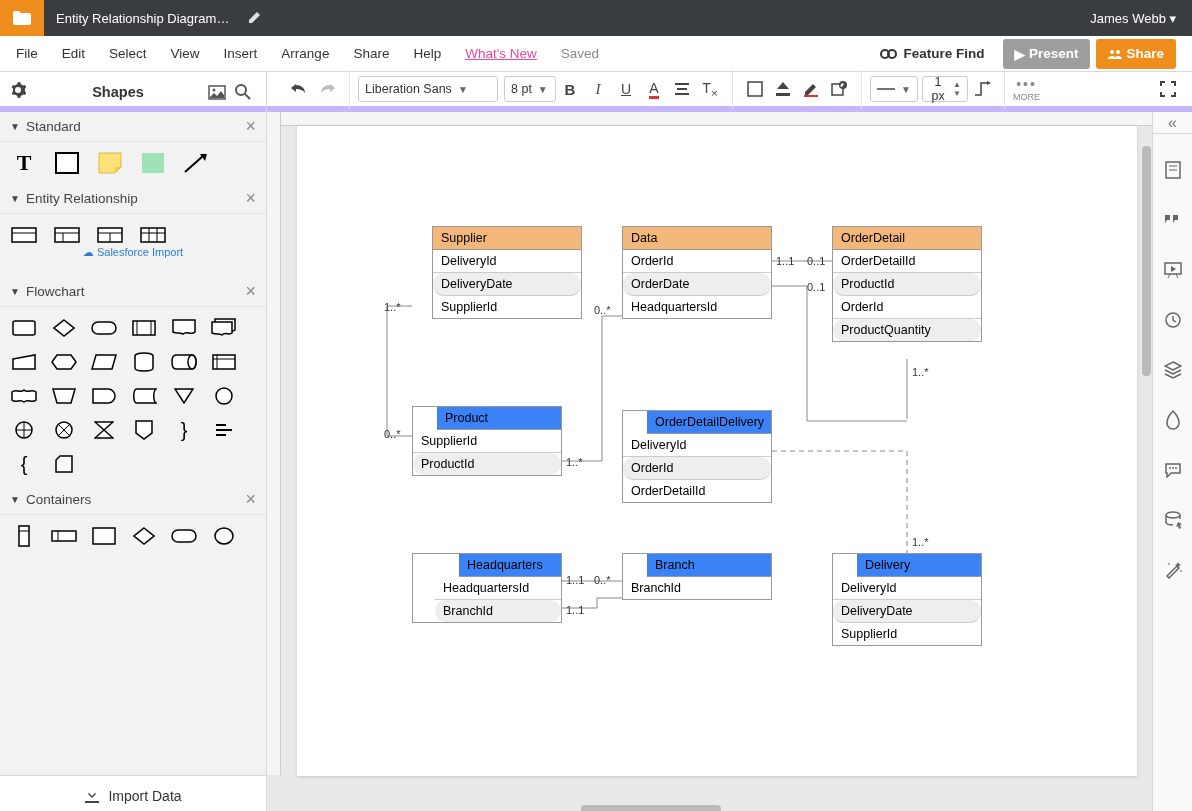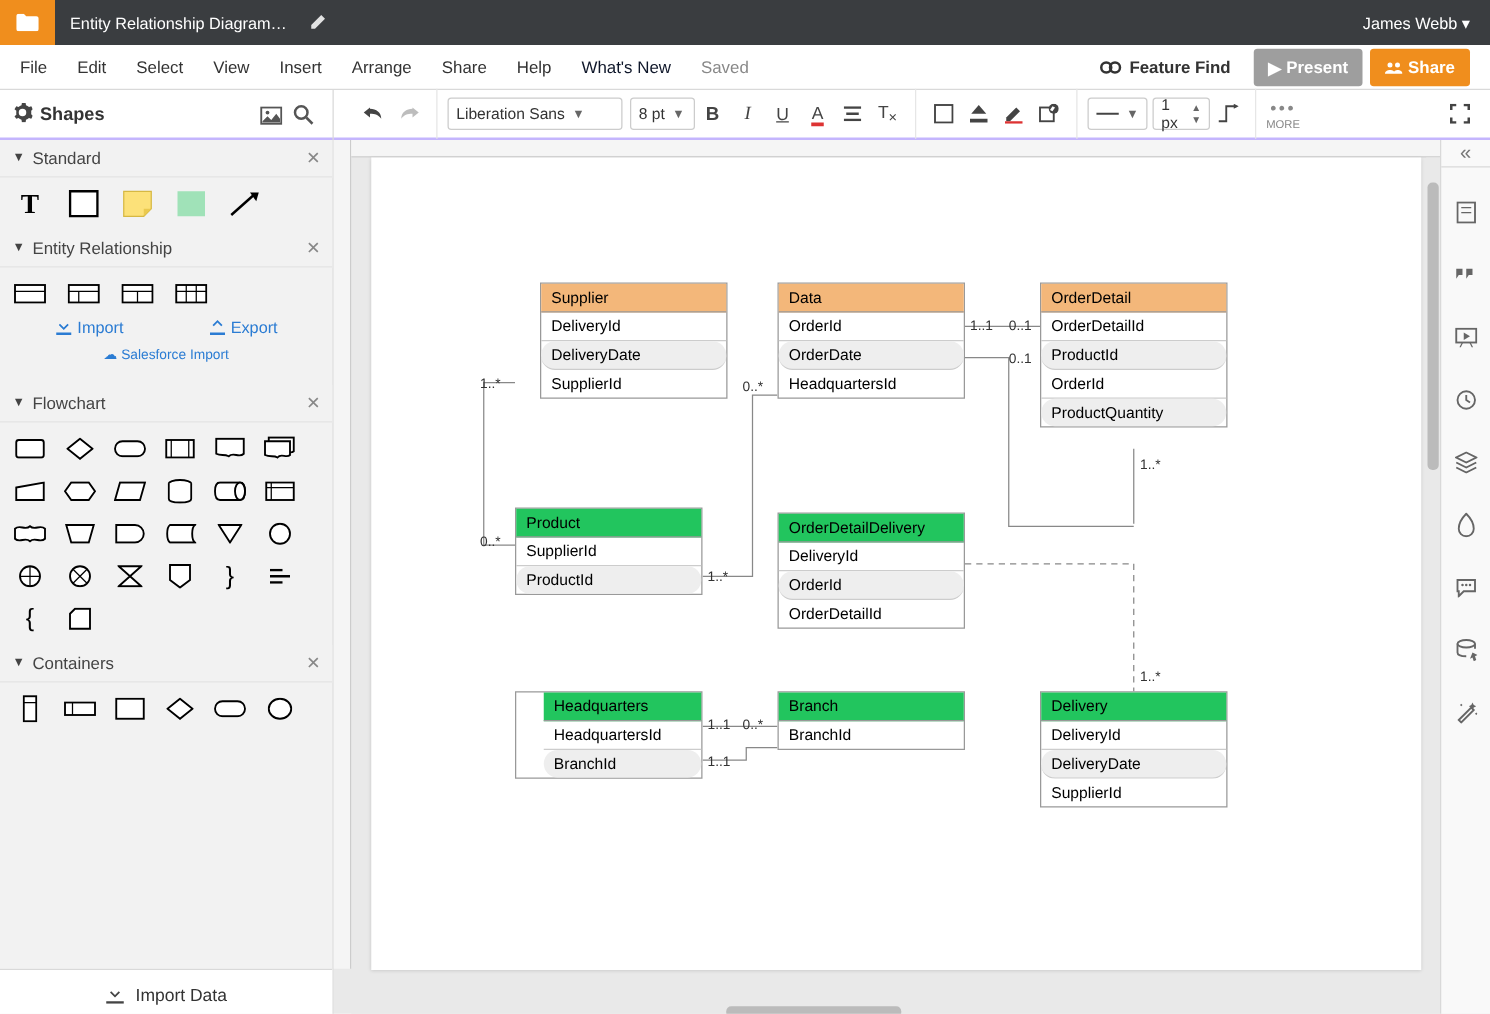--- a/index.html
+++ b/index.html
@@ -5,29 +5,29 @@
 * { margin:0; padding:0; box-sizing:border-box; font-family:-apple-system,BlinkMacSystemFont,"Segoe UI",Arial,sans-serif; }
 body { width:1192px; height:811px; overflow:hidden; background:#fff; }
 .titlebar { height:36px; background:#3a3d40; display:flex; align-items:center; color:#fff; font-size:13px; }
 .titlebar .folder { width:44px; height:36px; background:#f08e1d; display:flex; align-items:center; justify-content:center; }
 .titlebar .doc-title { padding:0 12px; max-width:200px; white-space:nowrap; overflow:hidden; text-overflow:ellipsis; }
 .titlebar .pencil { margin-left:4px; opacity:.85; cursor:pointer; }
 .titlebar .spacer { flex:1; }
 .titlebar .user { padding:0 16px; }
 .menubar { height:36px; border-bottom:1px solid #d9d9d9; display:flex; align-items:center; padding:0 16px; font-size:13.5px; color:#333; }
 .menubar .mitem { margin-right:24px; cursor:pointer; }
-.menubar .mitem.link { color:#0f172a; }
+.menubar .mitem.link { color:#ec4899; text-decoration:underline; }
 .menubar .mitem.muted { color:#888; }
 .menubar .mspacer { flex:1; }
 .menubar .ffind { display:flex; align-items:center; color:#333; font-weight:600; margin-right:12px; cursor:pointer; }
 .menubar .ffind svg { margin-right:6px; }
 .menubar .btn { height:30px; padding:0 12px; border-radius:3px; display:flex; align-items:center; font-size:13.5px; font-weight:600; cursor:pointer; margin-left:6px; }
 .menubar .btn.present { background:#9e9e9e; color:#fff; }
 .menubar .btn.share { background:#f08e1d; color:#fff; }
-.toolbar-row { height:40px; border-bottom:2px solid #c4b5fd; display:flex; }
+.toolbar-row { height:40px; border-bottom:6px solid #c4b5fd; display:flex;text-align:center; }
 .shapes-head { width:267px; height:40px; border-right:1px solid #d9d9d9; display:flex; align-items:center; padding:0 10px; color:#333; }
 .shapes-head .gear { margin-right:6px; }
 .shapes-head .title { font-size:14.5px; font-weight:600; flex:1; }
 .shapes-head .himg, .shapes-head .hsearch { width:26px; height:26px; display:flex; align-items:center; justify-content:center; cursor:pointer; color:#555; }
 .tb-right { flex:1; display:flex; align-items:center; padding:0 10px; }
 .tb-group { display:flex; align-items:center; padding:0 8px; height:40px; border-right:1px solid #e6e6e6; }
 .tb-btn { width:28px; height:28px; display:flex; align-items:center; justify-content:center; cursor:pointer; color:#444; border-radius:3px; }
 .tb-sel { height:26px; border:1px solid #ccc; border-radius:3px; display:flex; align-items:center; padding:0 6px; font-size:12.5px; color:#333; background:#fff; cursor:pointer; }
 .tb-sel .caret { margin-left:6px; font-size:10px; color:#666; }
 .more-btn { display:flex; flex-direction:column; align-items:center; color:#888; font-size:9px; cursor:pointer; margin-left:8px; }
@@ -42,21 +42,21 @@
 .import-row { display:flex; justify-content:space-around; padding:8px 0; color:#2b7cd3; font-size:13px; }
 .import-row span { cursor:pointer; display:flex; align-items:center; gap:4px; }
 .sf-row { text-align:center; color:#2b7cd3; font-size:11px; padding-bottom:8px; cursor:pointer; }
 .import-data { height:40px; border-top:1px solid #d9d9d9; display:flex; align-items:center; justify-content:center; gap:8px; font-size:14px; color:#333; cursor:pointer; background:#fff; }
 .canvas-wrap { flex:1; position:relative; background:#e9e9e9; }
 .ruler-h { position:absolute; left:14px; right:40px; top:0; height:14px; background:#f5f5f5; border-bottom:1px solid #ccc; font-size:8px; color:#888; }
 .ruler-v { position:absolute; left:0; top:0; bottom:40px; width:14px; background:#f5f5f5; border-right:1px solid #ccc; }
 .page { position:absolute; left:30px; top:14px; width:840px; height:650px; background:#fff; box-shadow:0 1px 3px rgba(0,0,0,.15); }
 .entity { position:absolute; border:1px solid #999; background:#fff; font-size:12.5px; }
 .entity .ehdr { background:#f3b77a; padding:4px 8px; border-bottom:1px solid #999; }
-.entity .ehdr.light { background:#22c55e; }
+.entity .ehdr.light { background:#3b82f6;margin-left:24px; }
 .entity .erow { padding:4px 8px; border-bottom:1px solid #ccc; }
 .entity .erow:last-child { border-bottom:none; }
 .entity .erow.alt { background:#eee;border-radius:11px; }
 .clabel { position:absolute; font-size:11px; color:#333; background:transparent; }
 .conn { position:absolute; pointer-events:none; }
 .rside { width:40px; background:#f9f9f9; border-left:1px solid #d9d9d9; display:flex; flex-direction:column; align-items:center; padding-top:8px; gap:22px; }
 .rside .rbtn { width:30px; height:28px; display:flex; align-items:center; justify-content:center; cursor:pointer; color:#666; }
 .rside .collapse { height:22px; width:100%; border-bottom:1px solid #d9d9d9; display:flex; align-items:center; justify-content:center; cursor:pointer; color:#777; }
 .scrollbar-h { position:absolute; left:14px; right:40px; bottom:0; height:11px; background:#e9e9e9; }
 .scrollbar-h .thumb { position:absolute; left:300px; width:140px; top:1px; height:9px; background:#bbb; border-radius:4px; }
@@ -301,36 +301,20 @@
           </div>
         <div class="shape-cell">
             <svg width="26" height="16">
               <rect x="1" y="1" width="24" height="14" fill="#fff" stroke="#000" stroke-width="1.5"></rect>
               <line x1="1" y1="6" x2="25" y2="6" stroke="#000"></line>
               <line x1="9" y1="1" x2="9" y2="15" stroke="#000"></line>
               <line x1="17" y1="1" x2="17" y2="15" stroke="#000"></line>
             </svg>
           </div>
       </div>
-      <div class="import-row">
-        <span>
-            <svg width="14" height="12">
-              <path fill="#2b7cd3" d="M7 0v6L4 3 3 4l4 4 4-4-1-1-3 3V0z"></path>
-              <rect x="1" y="10" width="12" height="2" fill="#2b7cd3"></rect>
-            </svg>
-            <span>Import</span>
-          </span>
-        <span>
-            <svg width="14" height="12">
-              <path fill="#2b7cd3" d="M7 8V2l3 3 1-1-4-4-4 4 1 1 3-3v6z"></path>
-              <rect x="1" y="10" width="12" height="2" fill="#2b7cd3"></rect>
-            </svg>
-            <span>Export</span>
-          </span>
-      </div>
       <div class="sf-row">☁ <span>Salesforce Import</span></div>
     </div>
 
     <div class="section-head">
         <span class="caret">▼</span>
         <span>Flowchart</span>
         <span class="close-x">×</span>
       </div>
     <div class="section-body">
       <div class="shape-row" style="gap:12px">

